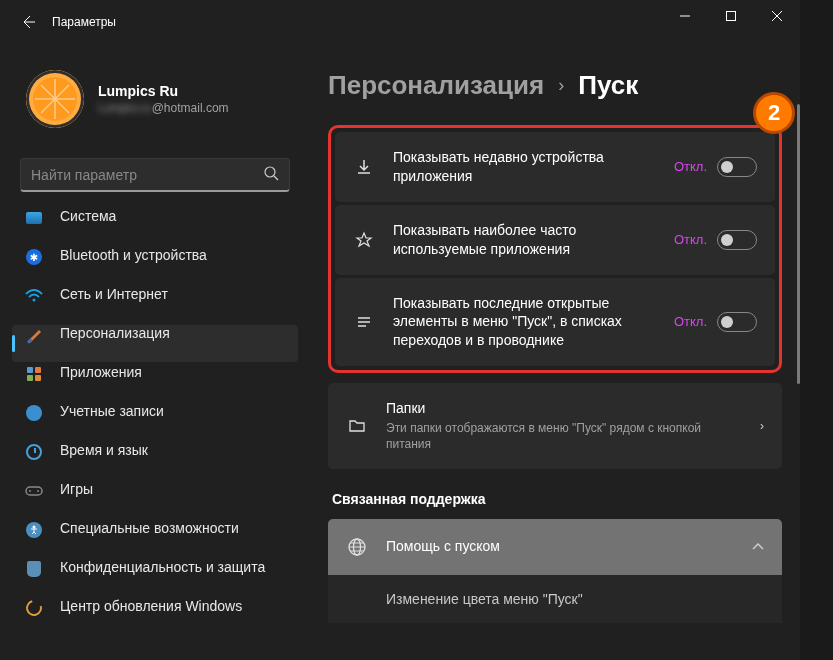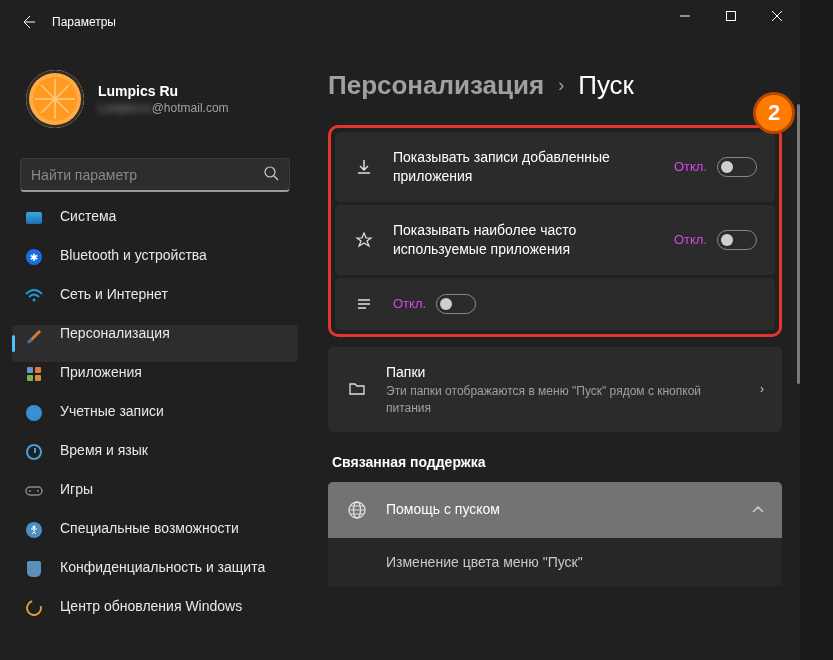--- a/index.html
+++ b/index.html
@@ -33,21 +33,21 @@
   .nav-item { display: flex; align-items: flex-start; height: 37px; padding: 0 12px; border-radius: 4px; margin-bottom: 2px; font-size: 14px; color: #e8e8e8; position: relative; }
   .nav-item.active { background: #2d2d2d; }
   .nav-item.active::before { content: ""; position: absolute; left: 0; top: 10px; bottom: 10px; width: 3px; background: #4cc2ff; border-radius: 2px; }
   .nav-icon { width: 20px; height: 20px; margin-right: 16px; display: flex; align-items: center; justify-content: center; font-size: 14px; }
 
   
   .content { flex: 1; padding: 8px 18px 0 18px; overflow-y: auto; position: relative; }
   .breadcrumb { display: flex; align-items: center; gap: 14px; margin: 18px 0 24px 0; flex-wrap: wrap; }
   .bc-parent { font-size: 26px; font-weight: 600; color: #a0a0a0; }
   .bc-chevron { font-size: 18px; color: #a0a0a0; }
-  .bc-current { font-size: 26px; font-weight: 400; color: #fff; }
+  .bc-current { font-size: 26px; font-weight: 700; color: #fff; }
 
   .highlight-box { border: 3px solid #e3342f; border-radius: 10px; padding: 4px; position: relative; margin-bottom: 10px; }
   .badge-2 { position: absolute; right: -16px; top: -36px; width: 42px; height: 42px; border-radius: 50%; background: #ff7b00; border: 3px solid #b84800; display: flex; align-items: center; justify-content: center; font-size: 22px; font-weight: 700; color: #fff; }
 
   .card { background: #2b2b2b; border-radius: 5px; display: flex; align-items: center; padding: 16px 18px; margin-bottom: 3px; }
   .card:last-child { margin-bottom: 0; }
   .card-icon { width: 22px; display: flex; align-items: center; justify-content: center; margin-right: 18px; color: #e0e0e0; flex-shrink:0; }
   .card-text { flex: 1; font-size: 14px; color: #fff; line-height: 1.35; }
   .card-sub { font-size: 12px; color: #a0a0a0; margin-top: 2px; line-height:1.35; }
   .toggle-label { font-size: 13px; color: #d946ef; margin-right: 10px; }
@@ -252,21 +252,21 @@
 
       <div class="highlight-box">
         <div class="badge-2">2</div>
 
         <div class="card">
           <span class="card-icon">
             <svg width="18" height="18" viewBox="0 0 18 18">
                 <path d="M9 2 V11 M5 8 L9 12 L13 8 M3 15 H15" stroke="#e0e0e0" stroke-width="1.5" fill="none"></path>
               </svg>
           </span>
-          <div class="card-text">Показывать записи добавленные приложения</div>
+          <div class="card-text">Показывать недавно устройства приложения</div>
           <span class="toggle-label">Откл.</span>
           <div class="toggle"></div>
         </div>
 
         <div class="card">
           <span class="card-icon">
             <svg width="18" height="18" viewBox="0 0 18 18">
                 <path d="M9 2 L11 7 L16 7 L12 10 L14 15 L9 12 L4 15 L6 10 L2 7 L7 7 Z" stroke="#e0e0e0" stroke-width="1.2" fill="none"></path>
               </svg>
           </span>
@@ -274,20 +274,21 @@
           <span class="toggle-label">Откл.</span>
           <div class="toggle"></div>
         </div>
 
         <div class="card">
           <span class="card-icon">
             <svg width="18" height="18" viewBox="0 0 18 18">
                 <path d="M3 5 H15 M3 9 H15 M3 13 H11" stroke="#e0e0e0" stroke-width="1.5"></path>
               </svg>
           </span>
+          <div class="card-text">Показывать последние открытые элементы в меню "Пуск", в списках переходов и в проводнике</div>
           <span class="toggle-label">Откл.</span>
           <div class="toggle"></div>
         </div>
       </div>
 
       <div class="card" style="margin-top:10px;">
         <span class="card-icon">
           <svg width="18" height="16" viewBox="0 0 18 16">
               <path d="M2 3 H7 L9 5 H16 V13 H2 Z" stroke="#e0e0e0" stroke-width="1.3" fill="none"></path>
             </svg>

